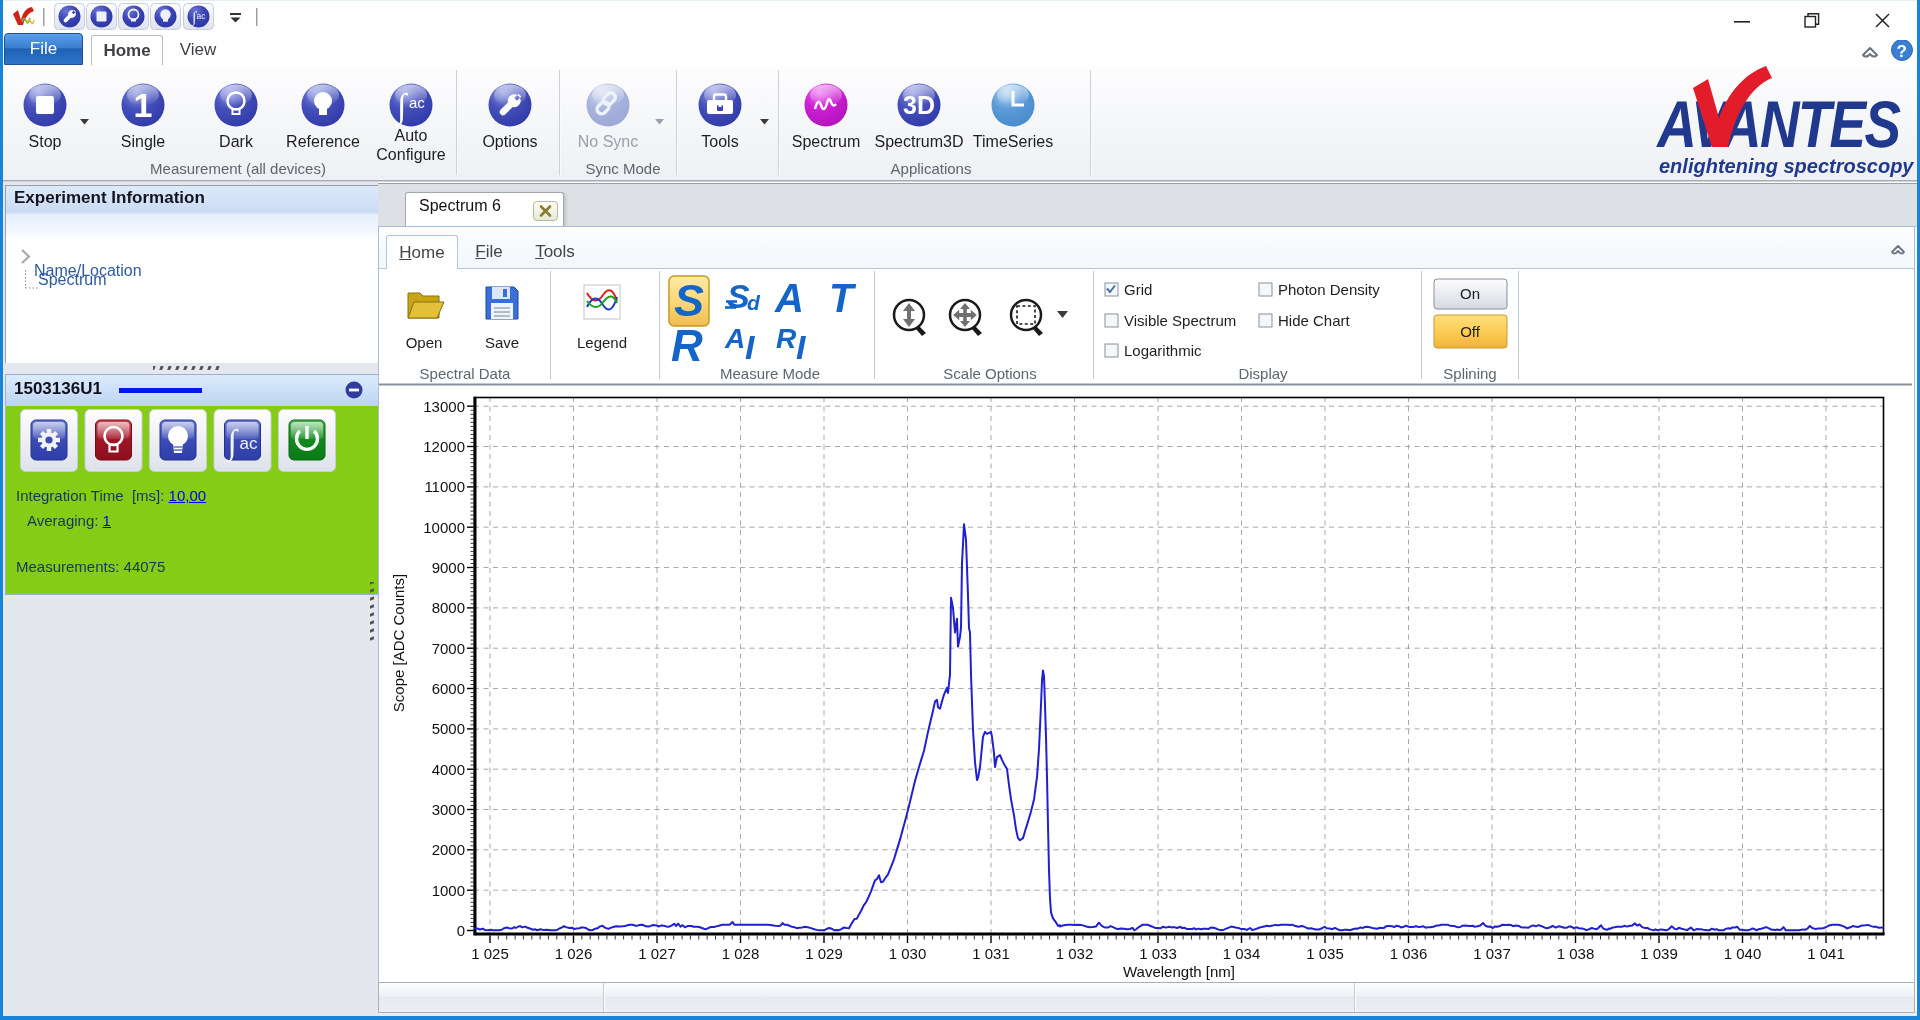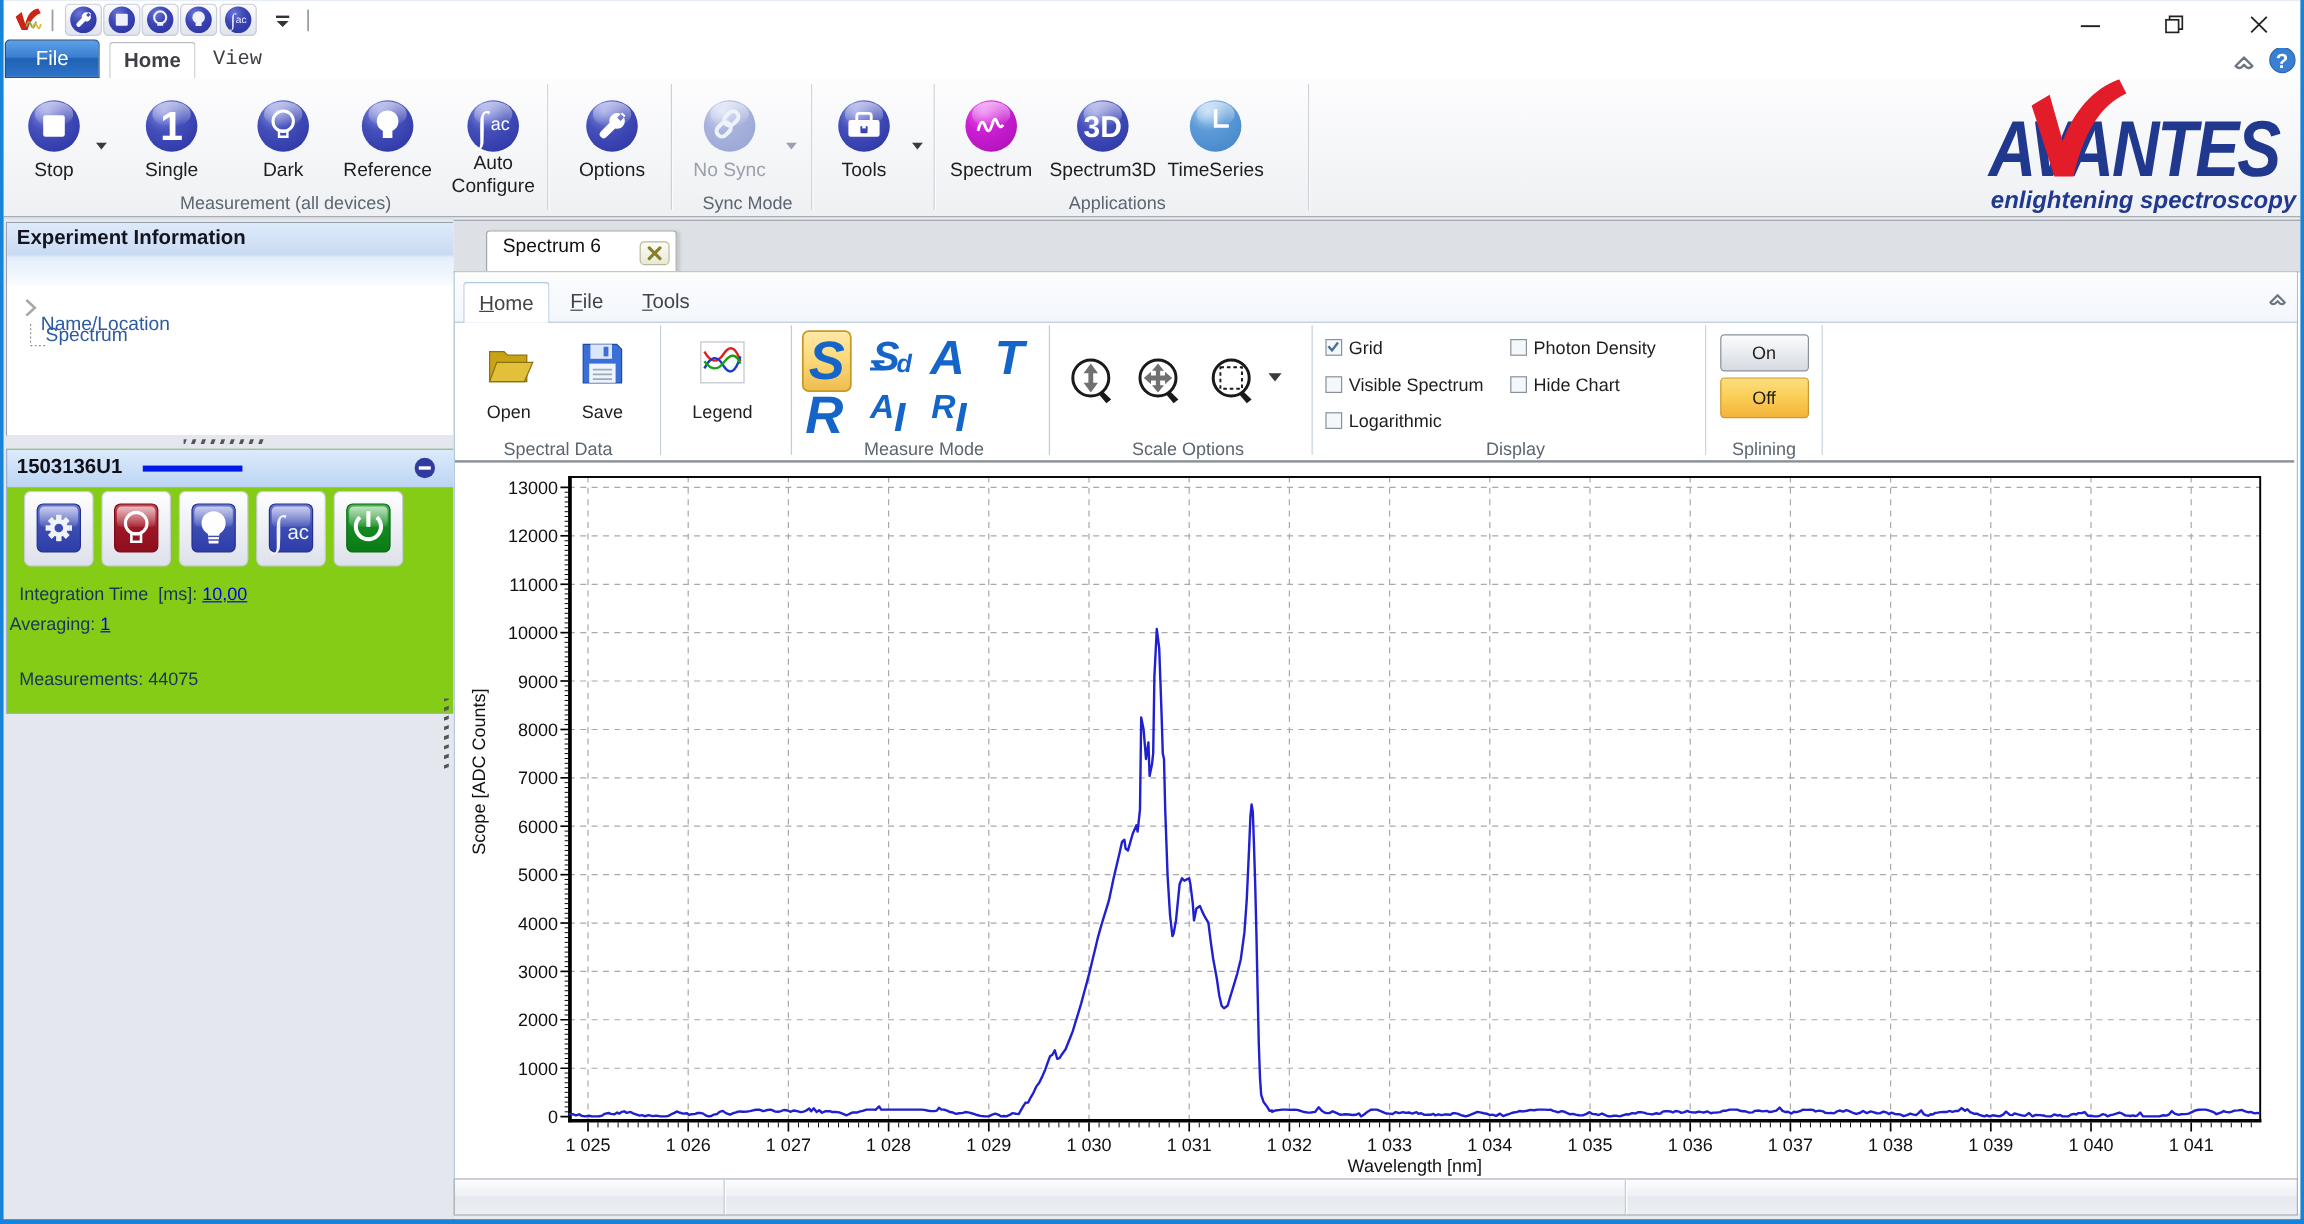--- a/index.html
+++ b/index.html
@@ -19,21 +19,21 @@
 #apptitle { left:0; top:6px; width:1914px; text-align:center; font-size:16px; color:#2b2b2b; }
 
 #tabrow { left:3px; top:30px; width:1914px; height:35px; background:#fff; }
 #filetab { left:1px; top:3px; width:79px; height:32px; border-radius:4px 4px 0 0;
   background:linear-gradient(#5ba0e8 0%, #3a7fd0 45%, #1f62b5 50%, #2d74c8 100%);
   border:1px solid #1b5295; color:#fff; font-size:17px; text-align:center; line-height:30px; }
 #hometab { left:88px; top:5px; width:72px; height:31px; background:#fff;
   border:1px solid #b9bdc2; border-bottom:none; border-radius:3px 3px 0 0;
   color:#3f3f46; font-size:17px; font-weight:bold; text-align:center; line-height:29px; }
 #viewtab { left:165px; top:5px; width:60px; height:30px; color:#3f3f46; font-size:17px;
-  text-align:center; line-height:30px;font-family:Liberation Mono, monospace; }
+  text-align:center; line-height:30px; }
 
 
 #ribbon { left:3px; top:65px; width:1914px; height:116px;
   background:linear-gradient(#fdfdfe 0%, #f5f6f8 55%, #eef0f3 100%);
   border-bottom:1px solid #a8adb3; }
 
 
 #leftpanel { left:3px; top:182px; width:375px; height:834px; background:#e4e8ee; }
 .panelbox { left:2px; width:415px; border:1px solid #98a0ac; background:#fff; }
 .treetext { font-size:16px; color:#2d5aa0; }
@@ -376,21 +376,21 @@
         </g>
         <g transform="translate(258,0)">
           <rect x="0.5" y="0.5" width="57" height="62" rx="5" fill="url(#dbtn)" stroke="#c8ccd6"></rect>
           <rect x="11" y="11" width="36" height="40" rx="5" fill="url(#dgreen)" stroke="#066812"></rect>
           <rect x="13" y="13" width="32" height="17" rx="4" fill="url(#dshine)"></rect>
           <path d="M22,22 a10.5,10.5 0 1 0 14,0" fill="none" stroke="#fff" stroke-width="3.4"></path>
           <line x1="29" y1="17" x2="29" y2="30" stroke="#fff" stroke-width="3.4"></line>
         </g>
       </svg>
       <div class="abs devtext" style="left:10px;top:112px;">Integration Time&nbsp; [ms]: <span class="devlink">10,00</span></div>
-      <div class="abs devtext" style="left:2px;top:137px;">Averaging: <span class="devlink">1</span></div>
+      <div class="abs devtext" style="left:21px;top:137px;">Averaging: <span class="devlink">1</span></div>
       <div class="abs devtext" style="left:10px;top:183px;">Measurements: 44075</div>
     </div>
 
     <svg class="abs" style="left:366px;top:400px" width="7" height="66" viewBox="0 0 7 66">
       <g fill="#555">
           <rect x="1" y="0" width="4" height="3" transform="skewY(-20)"></rect>
           <rect x="1" y="8" width="4" height="3" transform="skewY(-20)"></rect>
           <rect x="1" y="16" width="4" height="3" transform="skewY(-20)"></rect>
           <rect x="1" y="24" width="4" height="3" transform="skewY(-20)"></rect>
           <rect x="1" y="32" width="4" height="3" transform="skewY(-20)"></rect>

